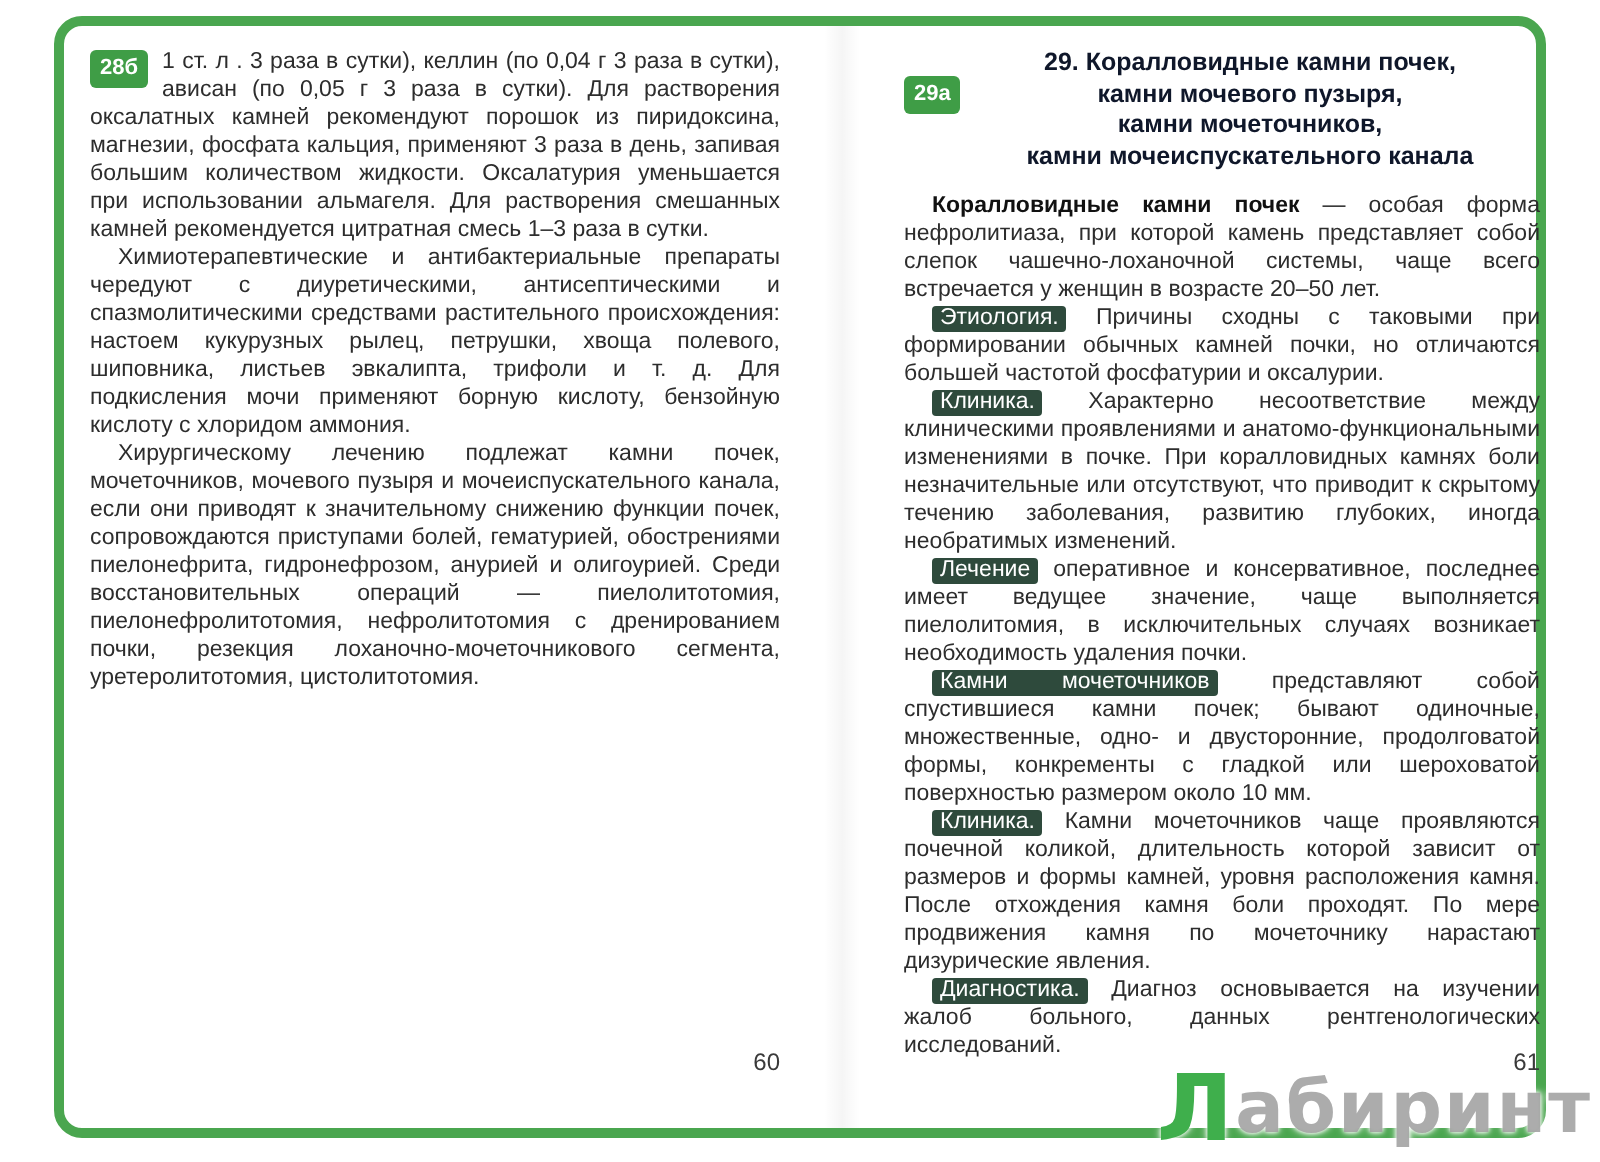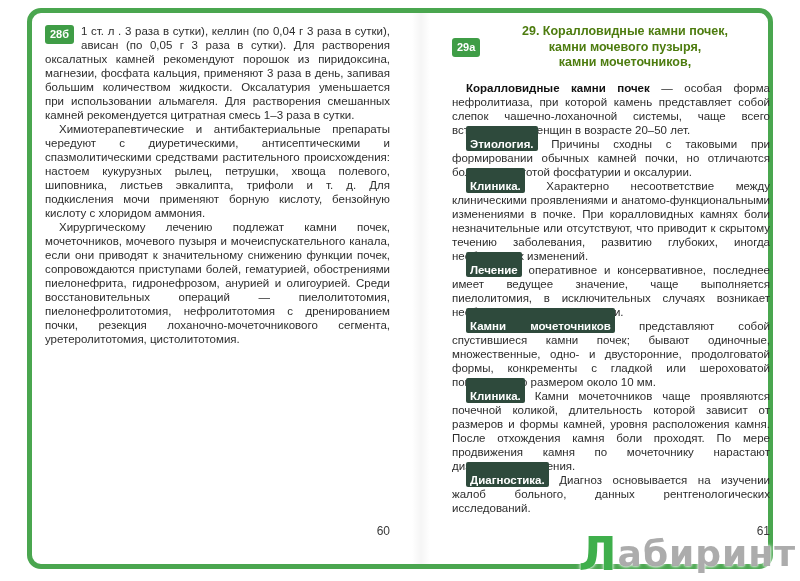--- a/index.html
+++ b/index.html
@@ -36,27 +36,27 @@
     padding: 3px 5px 4px; border-radius: 3px;
     display: inline-block;
   }
   .badge-float { float: left; margin: 1px 7px 2px 0; }
   .title-block { position: relative; margin-bottom: 10px; min-height: 20px; }
   .badge-abs { position: absolute; left: 0; top: 14px; }
   .title {
     margin-left: 28px;
     text-align: center;
     font-weight: bold; font-size: 12.5px; line-height: 15.5px;
-    color: #4d7c0f;
+    color: #0f172a;
   }
   .lead-bold { font-weight: bold; color: #111; }
   .lead-hl {
     background: #2e4a3c; color: #ffffff;
-    font-weight: bold;
-    padding: 12px 4px 1px;
+    font-weight: normal;
+    padding: 0px 4px 1px;
     border-radius: 2px;
   }
   .pagenum {
     position: absolute; top: 524px;
     font-size: 12px; color: #3a3a3a; text-align: right;
   }
   .pagenum-left  { left: 45px;  width: 345px; }
   .pagenum-right { left: 452px; width: 318px; }
   .watermark {
     position: absolute; right: 4px; bottom: 0px;
@@ -88,20 +88,21 @@
 </div>
 <div class="pagenum pagenum-left">60</div>
 
 <div class="page page-right">
   <div class="title-block">
     <span class="badge badge-abs">29а</span>
     <div class="title">
       <div>29. Коралловидные камни почек,</div>
       <div>камни мочевого пузыря,</div>
       <div>камни мочеточников,</div>
+      <div>камни мочеиспускательного канала</div>
     </div>
   </div>
 
   <p class="body"><span class="lead-bold">Коралловидные камни почек</span><span> — особая форма нефролитиаза, при которой камень представляет собой слепок чашечно-лоханочной системы, чаще всего встречается у женщин в возрасте 20–50 лет.</span></p>
 
   <p class="body"><span class="lead-hl">Этиология.</span><span> Причины сходны с таковыми при формировании обычных камней почки, но отличаются большей частотой фосфатурии и оксалурии.</span></p>
 
   <p class="body"><span class="lead-hl">Клиника.</span><span> Характерно несоответствие между клиническими проявлениями и анатомо-функциональными изменениями в почке. При коралловидных камнях боли незначительные или отсутствуют, что приводит к скрытому течению заболевания, развитию глубоких, иногда необратимых изменений.</span></p>
 
   <p class="body"><span class="lead-hl">Лечение</span><span> оперативное и консервативное, последнее имеет ведущее значение, чаще выполняется пиелолитомия, в исключительных случаях возникает необходимость удаления почки.</span></p>

